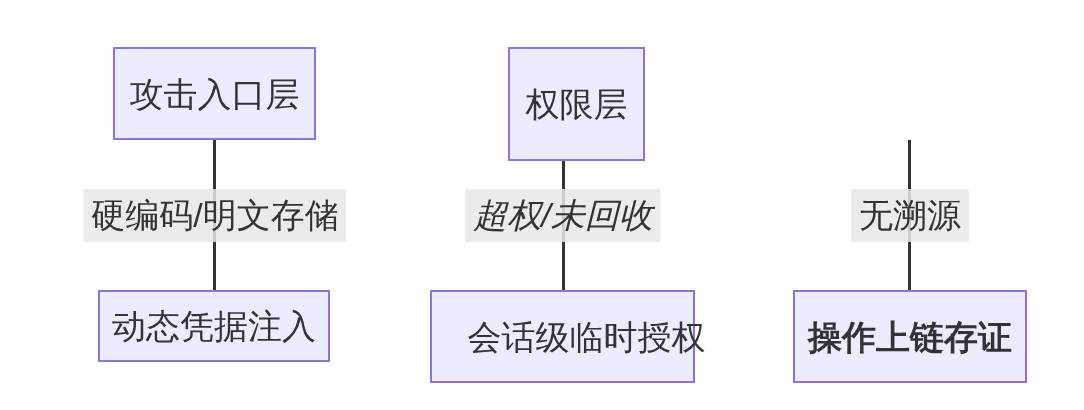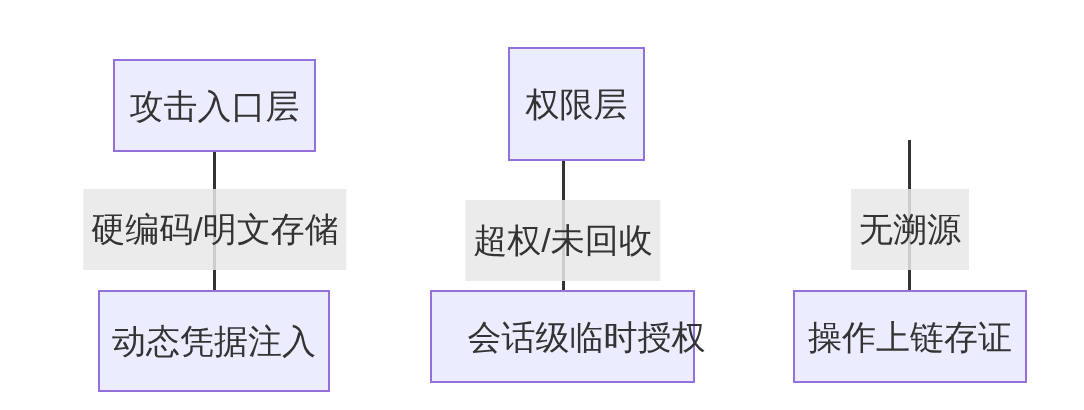--- a/index.html
+++ b/index.html
@@ -31,40 +31,40 @@
   }
   .edge-line {
     position: absolute;
     width: 3px;
     background: #333333;
   }
   .edge-label {
     position: absolute;
     transform: translateX(-50%);
     background: rgba(232, 232, 232, 0.85);
-    padding: 22px 8px;
+    padding: 8px 8px;
     font-size: 34px;
     line-height: 1.1;
     white-space: nowrap;
     color: #333333;
     text-align: center;
   }
   
-  .n1 { left: 113px; top: 47px;  width: 203px; height: 93px; margin-top: 12px; }
-  .n4 { left: 98px;  top: 290px; width: 232px; height: 102px; }
+  .n1 { left: 113px; top: 47px;  width: 203px; height: 93px; }
+  .n4 { left: 98px;  top: 290px; width: 232px; height: 72px; }
   .l1 { left: 213px; top: 140px; height: 150px; }
   .e1 { left: 215px; top: 189px; }
   
   .n2 { left: 508px; top: 47px;  width: 137px; height: 114px; }
   .n5 { left: 430px; top: 290px; width: 265px; height: 93px; padding-left: 48px; }
   .l2 { left: 562px; top: 140px; height: 150px; }
-  .e2 { left: 563px; top: 200px; }
+  .e2 { left: 563px; top: 189px; font-style: italic; }
   
   .n3 { left: 842px; top: 47px;  width: 136px; height: 93px; }
-  .n6 { left: 793px; top: 290px; width: 234px; height: 93px; }
+  .n6 { left: 793px; top: 290px; width: 234px; height: 93px; font-weight: bold; }
   .l3 { left: 908px; top: 140px; height: 150px; }
   .e3 { left: 910px; top: 189px; }
 </style>
 </head>
 <body>
 
 <div class="canvas">
 
   <div class="edge-line l1"></div>
   <div class="node n1">

